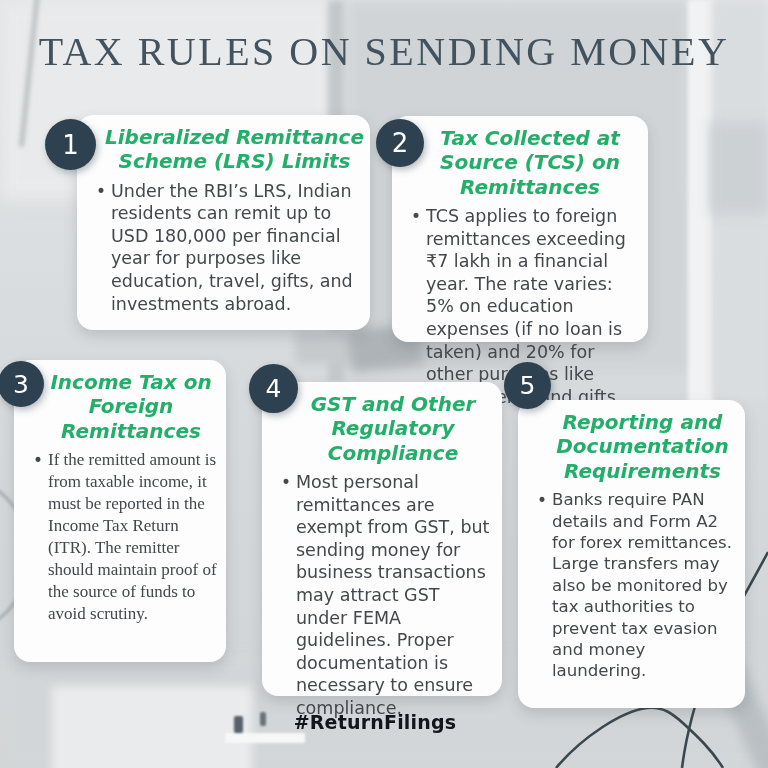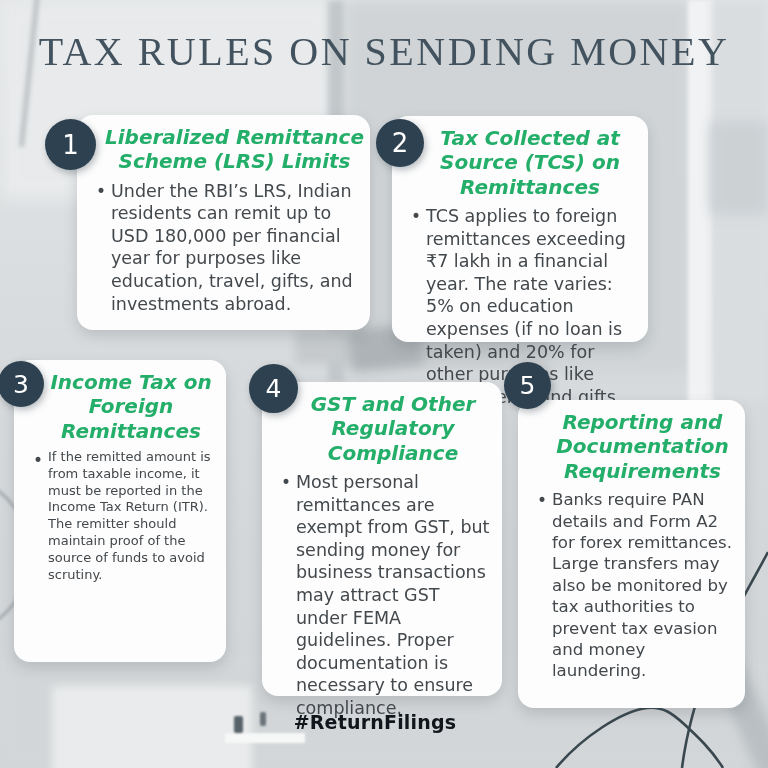--- a/index.html
+++ b/index.html
@@ -44,21 +44,21 @@
   }
   .card .body{display:flex;margin:6px 9px 0 19px;}
   .card .bullet{width:15px;flex:none;color:var(--body-text,#43484c);font-size:17px;line-height:1.3;}
   .card .body p{margin:0;flex:1;color:var(--body-text,#43484c);font-size:17.5px;line-height:1.29;}
   .card-1{left:77px;top:115px;width:293px;height:215px;}
   .card-2{left:392px;top:116px;width:256px;height:226px;}
   .card-3{left:14px;top:360px;width:212px;height:302px;}
   .card-4{left:262px;top:382px;width:240px;height:314px;}
   .card-5{left:518px;top:360px;width:227px;height:308px;margin-top:40px;}
   .card-2 h2{margin-left:24px;margin-right:4px;}
-  .card-3 .body p{font-size:13px;}
+  .card-3 .body p{font-size:17px;font-family:Liberation Serif, serif;}
   .card-5 .body p{font-size:16.6px;}
   
   .num{
     position:absolute;z-index:3;border-radius:50%;
     background:var(--circle-navy,#2d4150);color:#ffffff;
     display:flex;align-items:center;justify-content:center;
     box-shadow:2px 3px 7px rgba(55,65,75,.35);
   }
   .num-1{left:45px;top:119px;width:51px;height:51px;font-size:26px;}
   .num-2{left:376px;top:119px;width:48px;height:48px;font-size:26px;}

